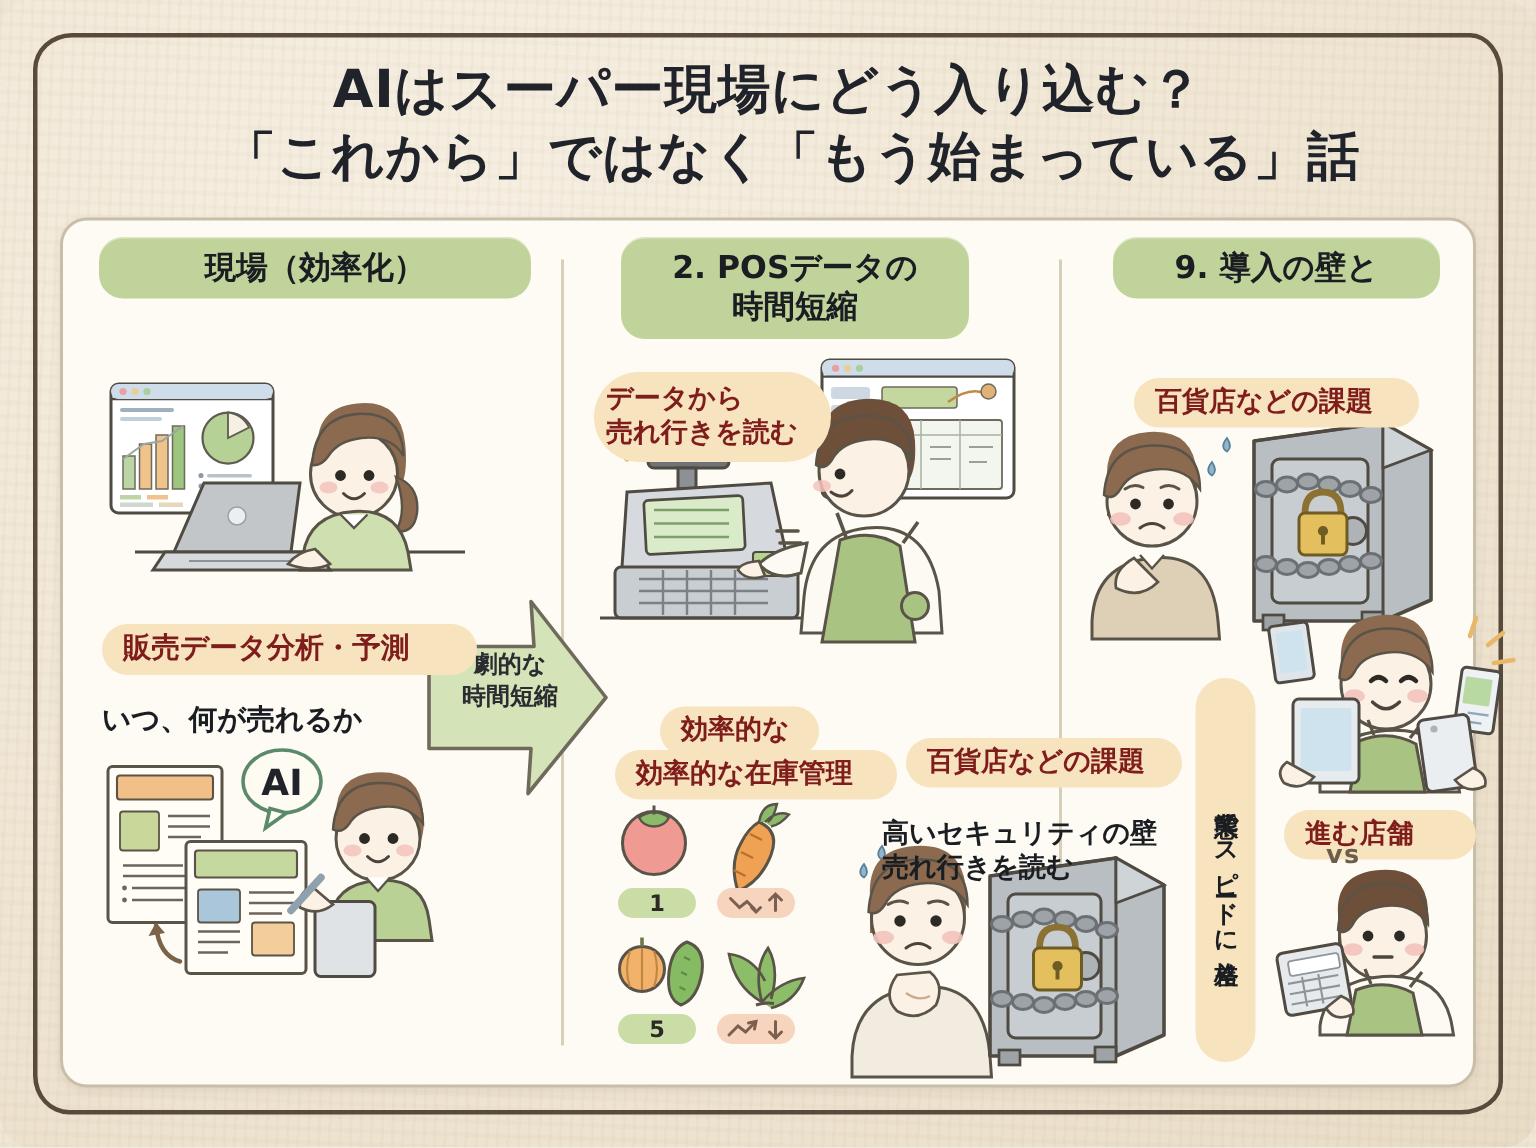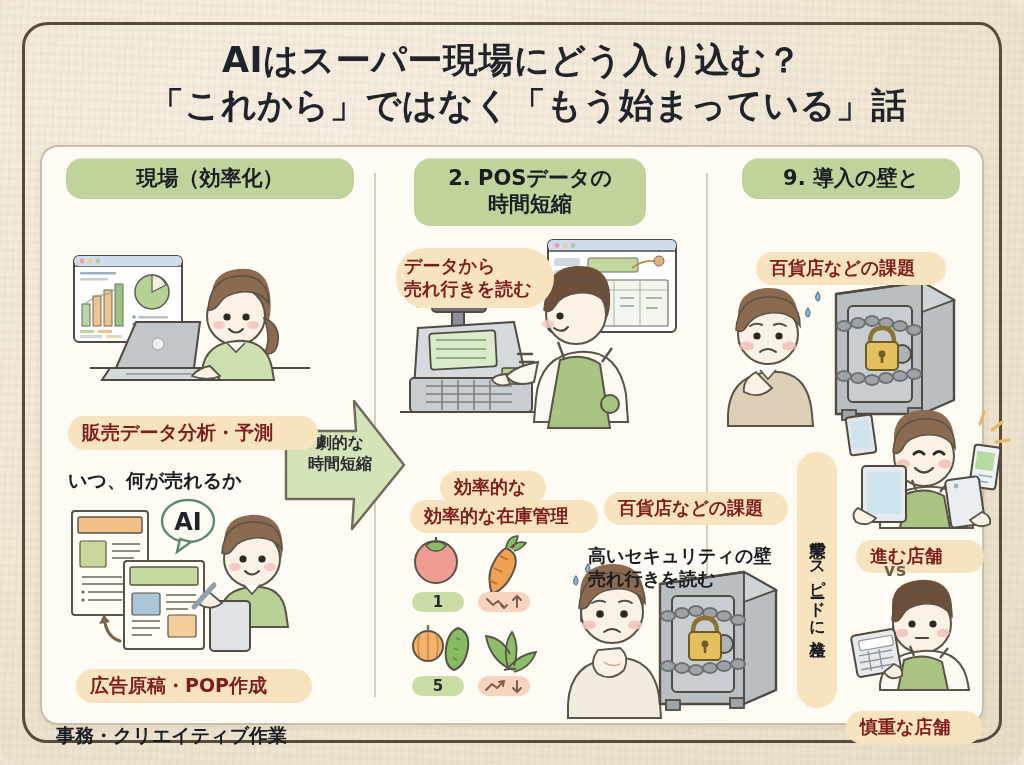--- a/index.html
+++ b/index.html
@@ -262,22 +262,20 @@
       <path d="M158 120 q2 -26 32 -28 q30 -2 34 26 l2 14 h-70z" fill="#b9d195" stroke="#5a5348" stroke-width="2"></path>
       <path d="M182 90 l8 9 l8 -9" fill="#ffffff" stroke="#5a5348" stroke-width="1.6"></path>
 
       <rect x="148" y="106" width="40" height="50" rx="4" fill="#dfe3e6" stroke="#4f4a42" stroke-width="2"></rect>
 
       <path d="M146 96 q-10 5 -8 14 q12 6 22 -2z" fill="#fbf1e4" stroke="#5a5348" stroke-width="1.8"></path>
       <path d="M132 112 l20 -22" stroke="#8fa0ae" stroke-width="5" stroke-linecap="round"></path>
     </svg>
   </div>
 
-  <div class="tag" style="left:76px; top:653px; width:236px; font-size:19px;">広告原稿・POP作成</div>
-  <div class="cap" style="left:56px; top:687px; width:276px; font-size:19px;">事務・クリエイティブ作業</div>
 
   <div class="big-arrow">
     <svg width="126" height="140" viewBox="0 0 126 140">
       <path d="M4 36 L74 36 L72 6 L122 70 L70 134 L72 104 L4 104 Z" fill="#d4e3b8" stroke="#6f6a5c" stroke-width="2.4" stroke-linejoin="round"></path>
     </svg>
   </div>
   <div class="arrow-label">
     <div>劇的な</div>
     <div>時間短縮</div>
   </div>
@@ -551,14 +549,13 @@
       <rect x="4" y="52" width="44" height="42" rx="4" fill="#e7eaec" stroke="#4f4a42" stroke-width="2" transform="rotate(-10 26 73)"></rect>
       <rect x="9" y="58" width="34" height="10" rx="2" fill="#ffffff" stroke="#8e959a" stroke-width="1.2" transform="rotate(-10 26 63)"></rect>
       <g stroke="#8e959a" stroke-width="1.4" transform="rotate(-10 26 82)">
         <path d="M10 73 h34 M10 80 h34 M10 87 h34 M20 70 v20 M31 70 v20"></path>
       </g>
 
       <path d="M44 84 q10 4 8 12 q-12 6 -18 -4z" fill="#fbf1e4" stroke="#5a5348" stroke-width="1.8"></path>
     </svg>
   </div>
 
-  <div class="tag" style="left:846px; top:695px; width:136px; font-size:18px;">慎重な店舗</div>
 </div>
 
 </body></html>

